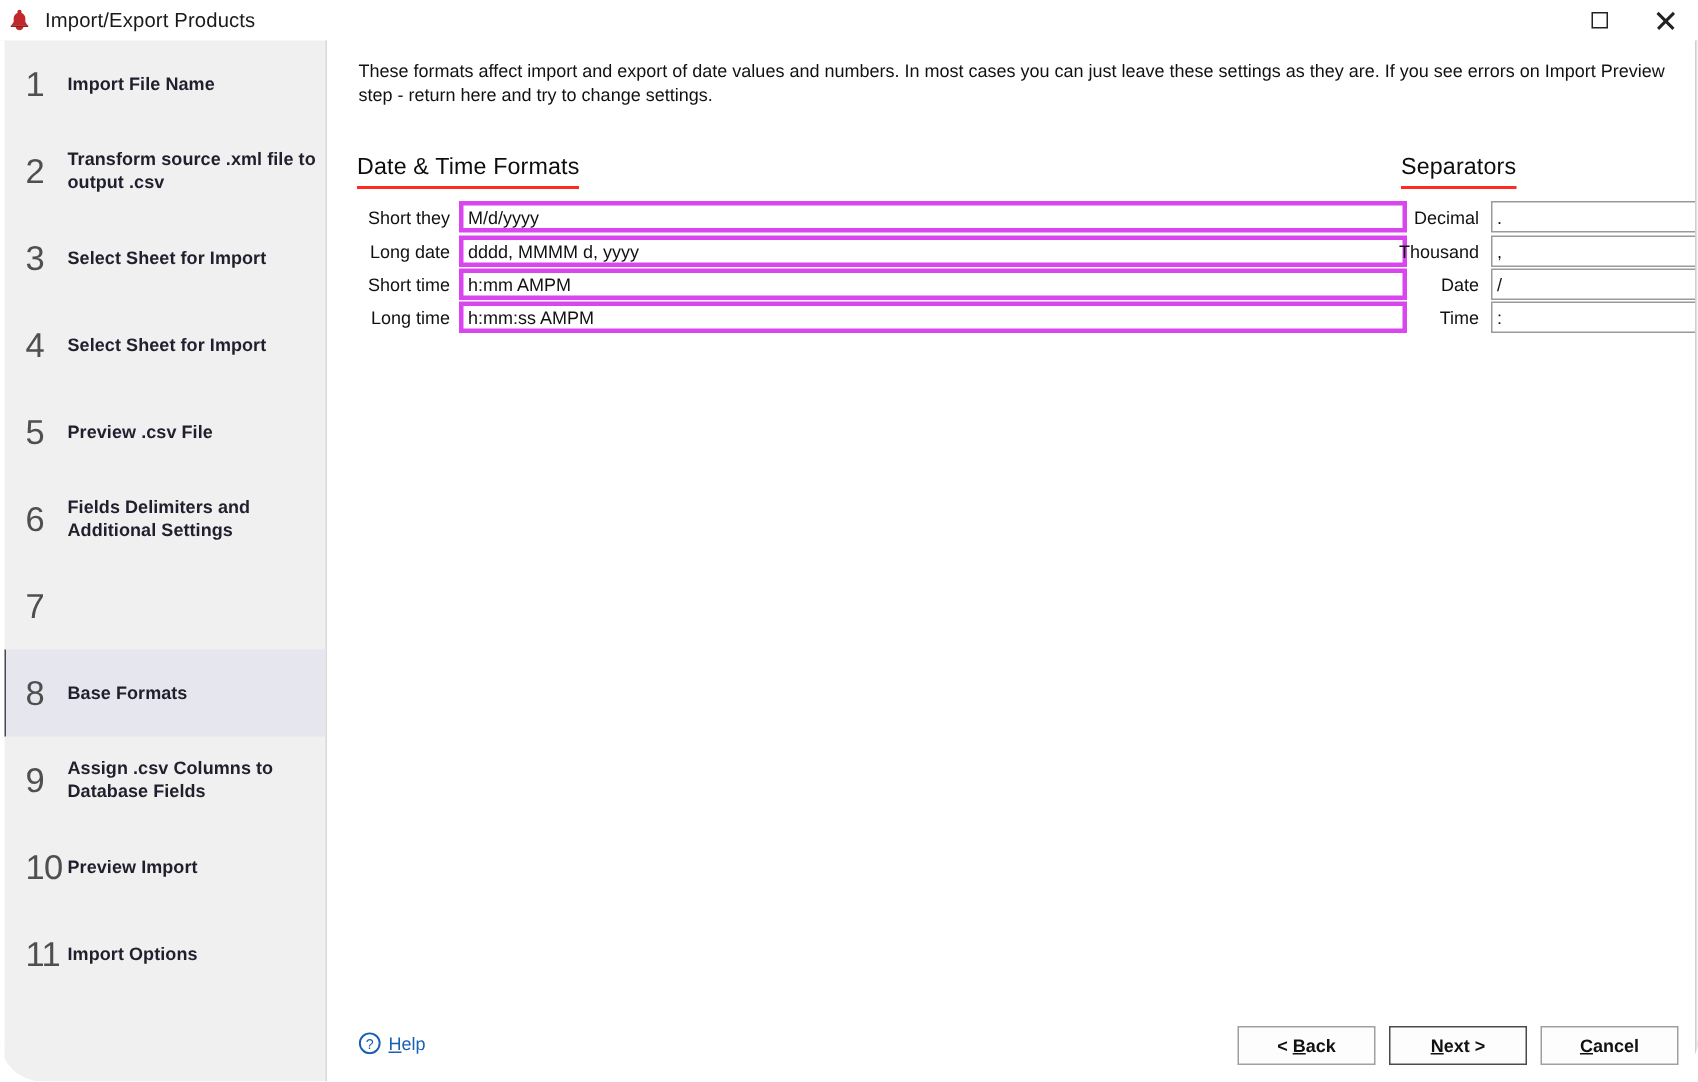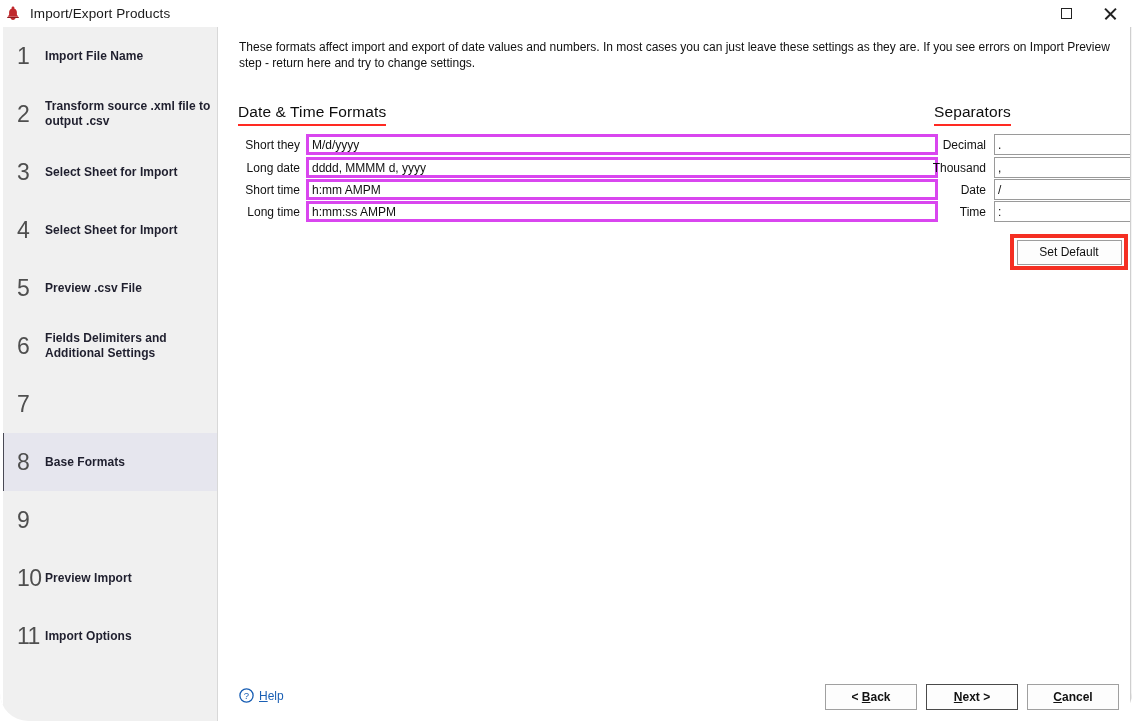--- a/index.html
+++ b/index.html
@@ -345,20 +345,21 @@
       </div>
       <div class="step">
         <div class="step-num">7</div>
       </div>
       <div class="step selected">
         <div class="step-num">8</div>
         <div class="step-label">Base Formats</div>
       </div>
       <div class="step">
         <div class="step-num">9</div>
+        <div class="step-label">Assign .csv Columns to Database Fields</div>
       </div>
       <div class="step">
         <div class="step-num">10</div>
         <div class="step-label">Preview Import</div>
       </div>
       <div class="step">
         <div class="step-num">11</div>
         <div class="step-label">Import Options</div>
       </div>
     </div>
@@ -407,23 +408,20 @@
         <div class="sep-row" style="top: 152px;">
           <div class="sep-label">Date</div>
           <input class="sep-input" type="text" value="/" style="">
         </div>
         <div class="sep-row" style="top: 174px;">
           <div class="sep-label">Time</div>
           <input class="sep-input" type="text" value=":" style="">
         </div>
       </div>
 
-    <div id="setdefault-wrap">
-      <button id="setdefault-btn">Set Default</button>
-    </div>
 
     <div id="help-link">
       <span id="help-icon">
         <svg width="15" height="15" viewBox="0 0 15 15">
           <circle cx="7.5" cy="7.5" r="6.6" fill="#ffffff" stroke="#1a5fb4" stroke-width="1.3"></circle>
           <text x="7.5" y="11" text-anchor="middle" font-size="9.5" font-family="Liberation Sans, sans-serif" fill="#1a5fb4">?</text>
         </svg>
       </span>
       <span id="help-text"><u>H</u>elp</span>
     </div>

